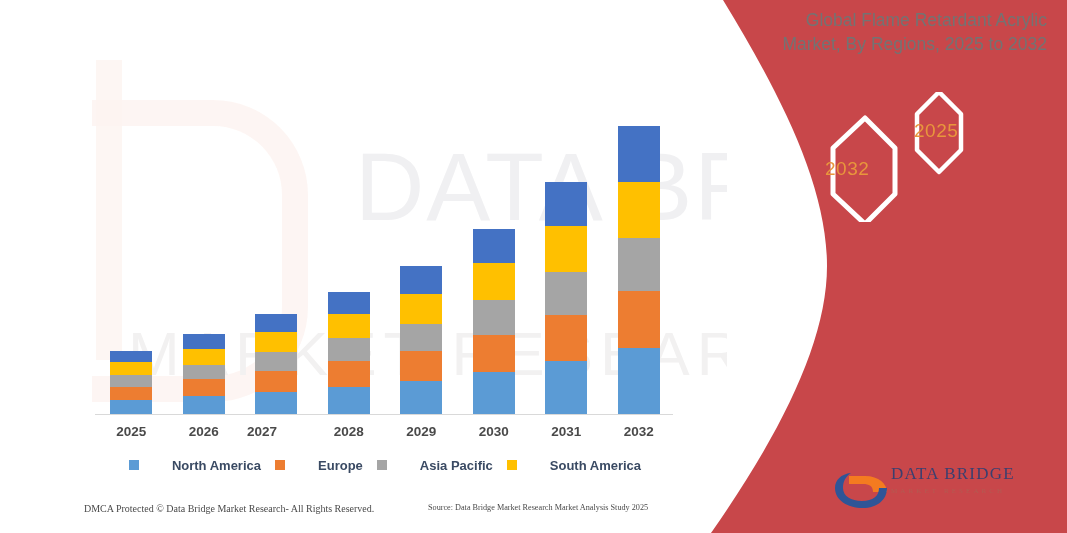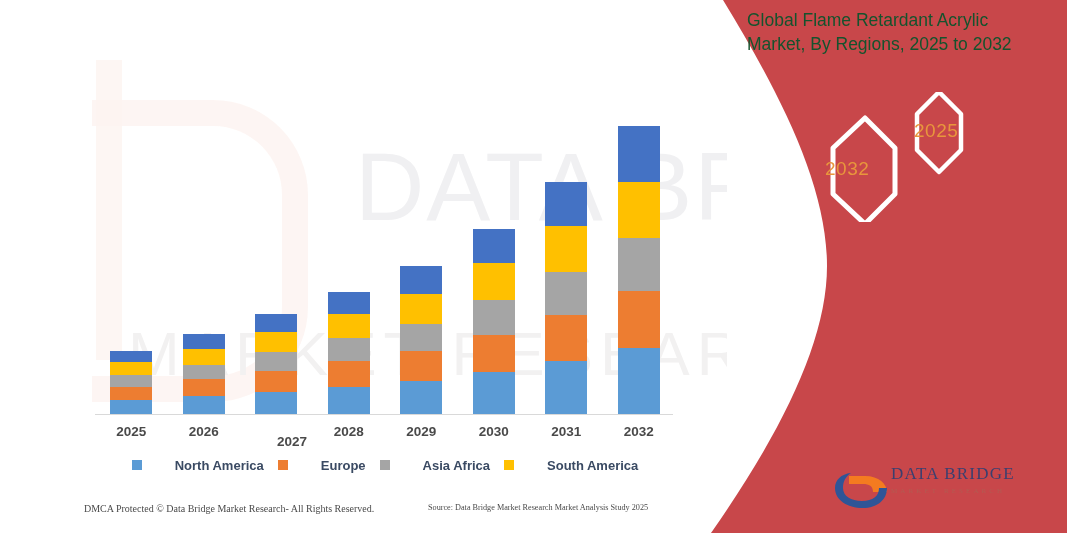--- a/index.html
+++ b/index.html
@@ -10,21 +10,21 @@
     overflow:hidden;
   }
   .canvas{position:relative;width:1067px;height:533px;background:#fff;overflow:hidden;}
 
   
   .red-panel{position:absolute;top:0;right:0;width:380px;height:533px;}
   .red-panel svg{position:absolute;top:0;left:0;}
   .panel-content{position:absolute;top:0;right:0;width:340px;height:533px;}
   .panel-title{
     position:absolute;top:8px;left:20px;width:300px;
-    color:#14532d;font-size:17.5px;line-height:24px;font-weight:400;text-align:left;
+    color:#737373;font-size:17.5px;line-height:24px;font-weight:400;text-align:right;
   }
   .hex-wrap{position:absolute;top:92px;left:60px;width:240px;height:130px;}
   .hex-label{
     position:absolute;color:#e8963c;font-size:19px;font-weight:400;
     letter-spacing:.5px;
   }
   .dbmr-text{
     position:absolute;top:238px;left:20px;width:300px;text-align:center;
     color:#e8a45c;font-size:19px;line-height:27px;letter-spacing:.4px;
   }
@@ -145,40 +145,40 @@
         <span class="seg" style="height: 56.7931px; background: rgb(255, 192, 0);"></span>
         <span class="seg" style="height: 52.5862px; background: rgb(165, 165, 165);"></span>
         <span class="seg" style="height: 56.7931px; background: rgb(237, 125, 49);"></span>
         <span class="seg" style="height: 67.3103px; background: rgb(91, 155, 213);"></span>
       </div>
     </div>
   <div class="axis-line"></div>
   <div class="xlabels" id="xlabels">
       <div class="xlabel" style="left: 6.25px;">2025</div>
       <div class="xlabel" style="left: 78.75px;">2026</div>
-      <div class="xlabel" style="left: 167px; margin-top: 10px;">2027</div>
+      <div class="xlabel" style="left: 137px;">2027</div>
       <div class="xlabel" style="left: 223.75px;">2028</div>
       <div class="xlabel" style="left: 296.25px;">2029</div>
       <div class="xlabel" style="left: 368.75px;">2030</div>
       <div class="xlabel" style="left: 441.25px;">2031</div>
       <div class="xlabel" style="left: 513.75px;">2032</div>
     </div>
 
   <div class="legend" id="legend">
       <div class="legend-item">
         <span class="legend-swatch" style="background: rgb(91, 155, 213);"></span>
         <span class="legend-label">North America</span>
       </div>
       <div class="legend-item">
         <span class="legend-swatch" style="background: rgb(237, 125, 49);"></span>
         <span class="legend-label">Europe</span>
       </div>
       <div class="legend-item">
         <span class="legend-swatch" style="background: rgb(165, 165, 165);"></span>
-        <span class="legend-label">Asia Africa</span>
+        <span class="legend-label">Asia Pacific</span>
       </div>
       <div class="legend-item">
         <span class="legend-swatch" style="background: rgb(255, 192, 0);"></span>
         <span class="legend-label">South America</span>
       </div>
     </div>
 
   <div class="footer">
     <div class="footer-left">DMCA Protected © Data Bridge Market Research- All Rights Reserved.</div>
     <div class="footer-right">Source: Data Bridge Market Research  Market Analysis Study 2025</div>

